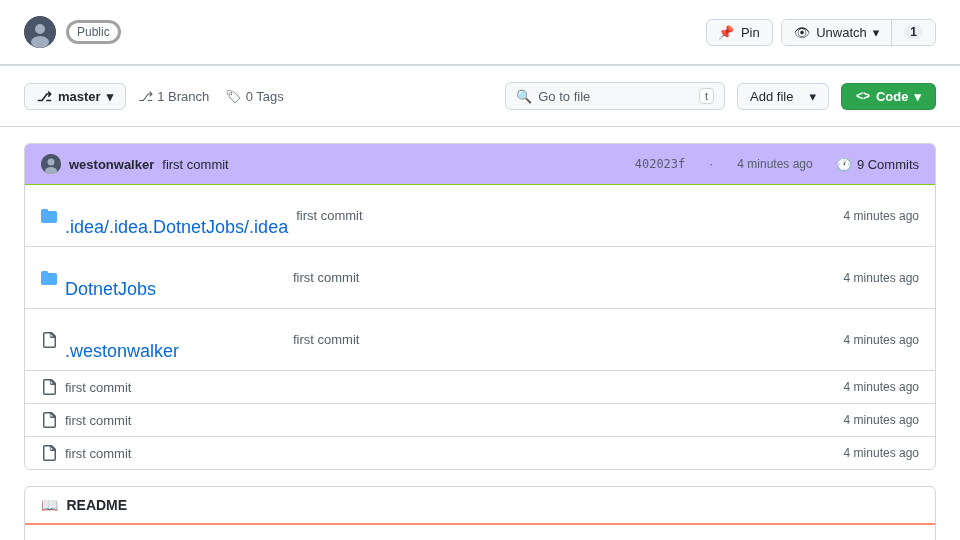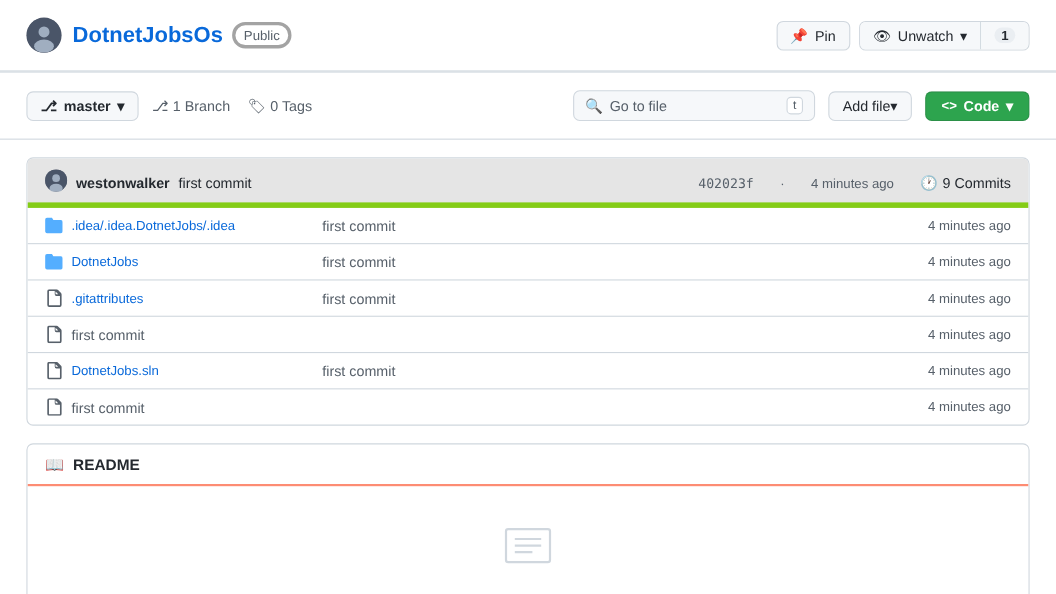--- a/index.html
+++ b/index.html
@@ -118,21 +118,21 @@
       background: #fff;
       border: 1px solid #d0d7de;
       border-radius: 4px;
       padding: 1px 5px;
       font-size: 11px;
       color: #57606a;
     }
     .add-file-btn {
       display: inline-flex;
       align-items: center;
-      gap: 0;
+      gap: 16px;
       padding: 5px 12px;
       font-size: 13px;
       font-weight: 500;
       border-radius: 6px;
       border: 1px solid #d0d7de;
       background: #f6f8fa;
       color: #24292f;
       cursor: pointer;
     }
     .code-btn {
@@ -153,24 +153,24 @@
     .content-area {
       padding: 16px 24px;
     }
     .file-table {
       border: 1px solid #d0d7de;
       border-radius: 6px;
       overflow: hidden;
     }
     .commit-bar {
       display: flex;
-      align-items: flex-end;
+      align-items: center;
       padding: 10px 16px;
-      background: #e5e5e5;
-      border-bottom: 5px solid #84cc16;
+      background: #c4b5fd;
+      border-bottom: 1px solid #84cc16;
       gap: 8px;
     }
     .commit-avatar {
       width: 20px; height: 20px;
       border-radius: 50%;
       background: #6b7280;
       display: flex; align-items: center; justify-content: center;
     }
     .commit-avatar svg { width: 20px; height: 20px; }
     .commit-author {
@@ -216,24 +216,25 @@
     .file-row:last-child { border-bottom: none; }
     .file-icon {
       width: 16px; height: 16px;
       flex-shrink: 0;
       color: #57606a;
       display: flex; align-items: center; justify-content: center;
     }
     .folder-icon { color: #54aeff; }
     .file-name {
       color: #0969da;
-      font-size: 12px;
+      font-size: 18px;
       cursor: pointer;
       text-decoration: none;
       min-width: 220px;
+      margin-top: 24px;
     }
     .file-commit {
       color: #57606a;
       font-size: 13px;
       flex: 1;
       cursor: pointer;
     }
     .file-time {
       color: #57606a;
       font-size: 12px;
@@ -279,21 +280,20 @@
 <body>
 
 <div class="repo-header">
   <div class="avatar">
     <svg viewBox="0 0 32 32" fill="none" xmlns="http://www.w3.org/2000/svg">
       <circle cx="16" cy="16" r="16" fill="#4a5568"></circle>
       <circle cx="16" cy="13" r="5" fill="#a0aec0"></circle>
       <ellipse cx="16" cy="26" rx="9" ry="6" fill="#a0aec0"></ellipse>
     </svg>
   </div>
-  <span class="repo-name">DotnetJobsOs</span>
   <span class="public-badge">Public</span>
   <div class="header-actions">
     <button class="btn">
       <span>📌</span>
       <span>Pin</span>
     </button>
     <div style="display:flex; border:1px solid #d0d7de; border-radius:6px; overflow:hidden;">
       <button class="btn" style="border:none; border-radius:0; border-right:1px solid #d0d7de;">
         <span>👁</span>
         <span>Unwatch</span>
@@ -384,40 +384,39 @@
           <a class="file-name">DotnetJobs</a>
           <span class="file-commit">first commit</span>
           <span class="file-time">4 minutes ago</span>
         </div>
         <div class="file-row">
           <div class="file-icon">
             <svg width="16" height="16" viewBox="0 0 16 16" fill="#57606a">
               <path d="M2 1.75A1.75 1.75 0 013.75 0h6.586c.464 0 .909.184 1.237.513l2.914 2.914c.329.328.513.773.513 1.237v9.586A1.75 1.75 0 0113.25 16H3.75A1.75 1.75 0 012 14.25V1.75zm1.75-.25a.25.25 0 00-.25.25v12.5c0 .138.112.25.25.25h9.5a.25.25 0 00.25-.25V6h-2.75A1.75 1.75 0 018.75 4.25V1.5H3.75zm5.75.56v2.19c0 .138.112.25.25.25h2.19L9.5 2.06z"></path>
             </svg>
           </div>
-          <a class="file-name">.gitattributes</a>
+          <a class="file-name">.westonwalker</a>
           <span class="file-commit">first commit</span>
           <span class="file-time">4 minutes ago</span>
         </div>
         <div class="file-row">
           <div class="file-icon">
             <svg width="16" height="16" viewBox="0 0 16 16" fill="#57606a">
               <path d="M2 1.75A1.75 1.75 0 013.75 0h6.586c.464 0 .909.184 1.237.513l2.914 2.914c.329.328.513.773.513 1.237v9.586A1.75 1.75 0 0113.25 16H3.75A1.75 1.75 0 012 14.25V1.75zm1.75-.25a.25.25 0 00-.25.25v12.5c0 .138.112.25.25.25h9.5a.25.25 0 00.25-.25V6h-2.75A1.75 1.75 0 018.75 4.25V1.5H3.75zm5.75.56v2.19c0 .138.112.25.25.25h2.19L9.5 2.06z"></path>
             </svg>
           </div>
           <span class="file-commit">first commit</span>
           <span class="file-time">4 minutes ago</span>
         </div>
         <div class="file-row">
           <div class="file-icon">
             <svg width="16" height="16" viewBox="0 0 16 16" fill="#57606a">
               <path d="M2 1.75A1.75 1.75 0 013.75 0h6.586c.464 0 .909.184 1.237.513l2.914 2.914c.329.328.513.773.513 1.237v9.586A1.75 1.75 0 0113.25 16H3.75A1.75 1.75 0 012 14.25V1.75zm1.75-.25a.25.25 0 00-.25.25v12.5c0 .138.112.25.25.25h9.5a.25.25 0 00.25-.25V6h-2.75A1.75 1.75 0 018.75 4.25V1.5H3.75zm5.75.56v2.19c0 .138.112.25.25.25h2.19L9.5 2.06z"></path>
             </svg>
           </div>
-          <a class="file-name">DotnetJobs.sln</a>
           <span class="file-commit">first commit</span>
           <span class="file-time">4 minutes ago</span>
         </div>
         <div class="file-row">
           <div class="file-icon">
             <svg width="16" height="16" viewBox="0 0 16 16" fill="#57606a">
               <path d="M2 1.75A1.75 1.75 0 013.75 0h6.586c.464 0 .909.184 1.237.513l2.914 2.914c.329.328.513.773.513 1.237v9.586A1.75 1.75 0 0113.25 16H3.75A1.75 1.75 0 012 14.25V1.75zm1.75-.25a.25.25 0 00-.25.25v12.5c0 .138.112.25.25.25h9.5a.25.25 0 00.25-.25V6h-2.75A1.75 1.75 0 018.75 4.25V1.5H3.75zm5.75.56v2.19c0 .138.112.25.25.25h2.19L9.5 2.06z"></path>
             </svg>
           </div>
           <span class="file-commit">first commit</span>

